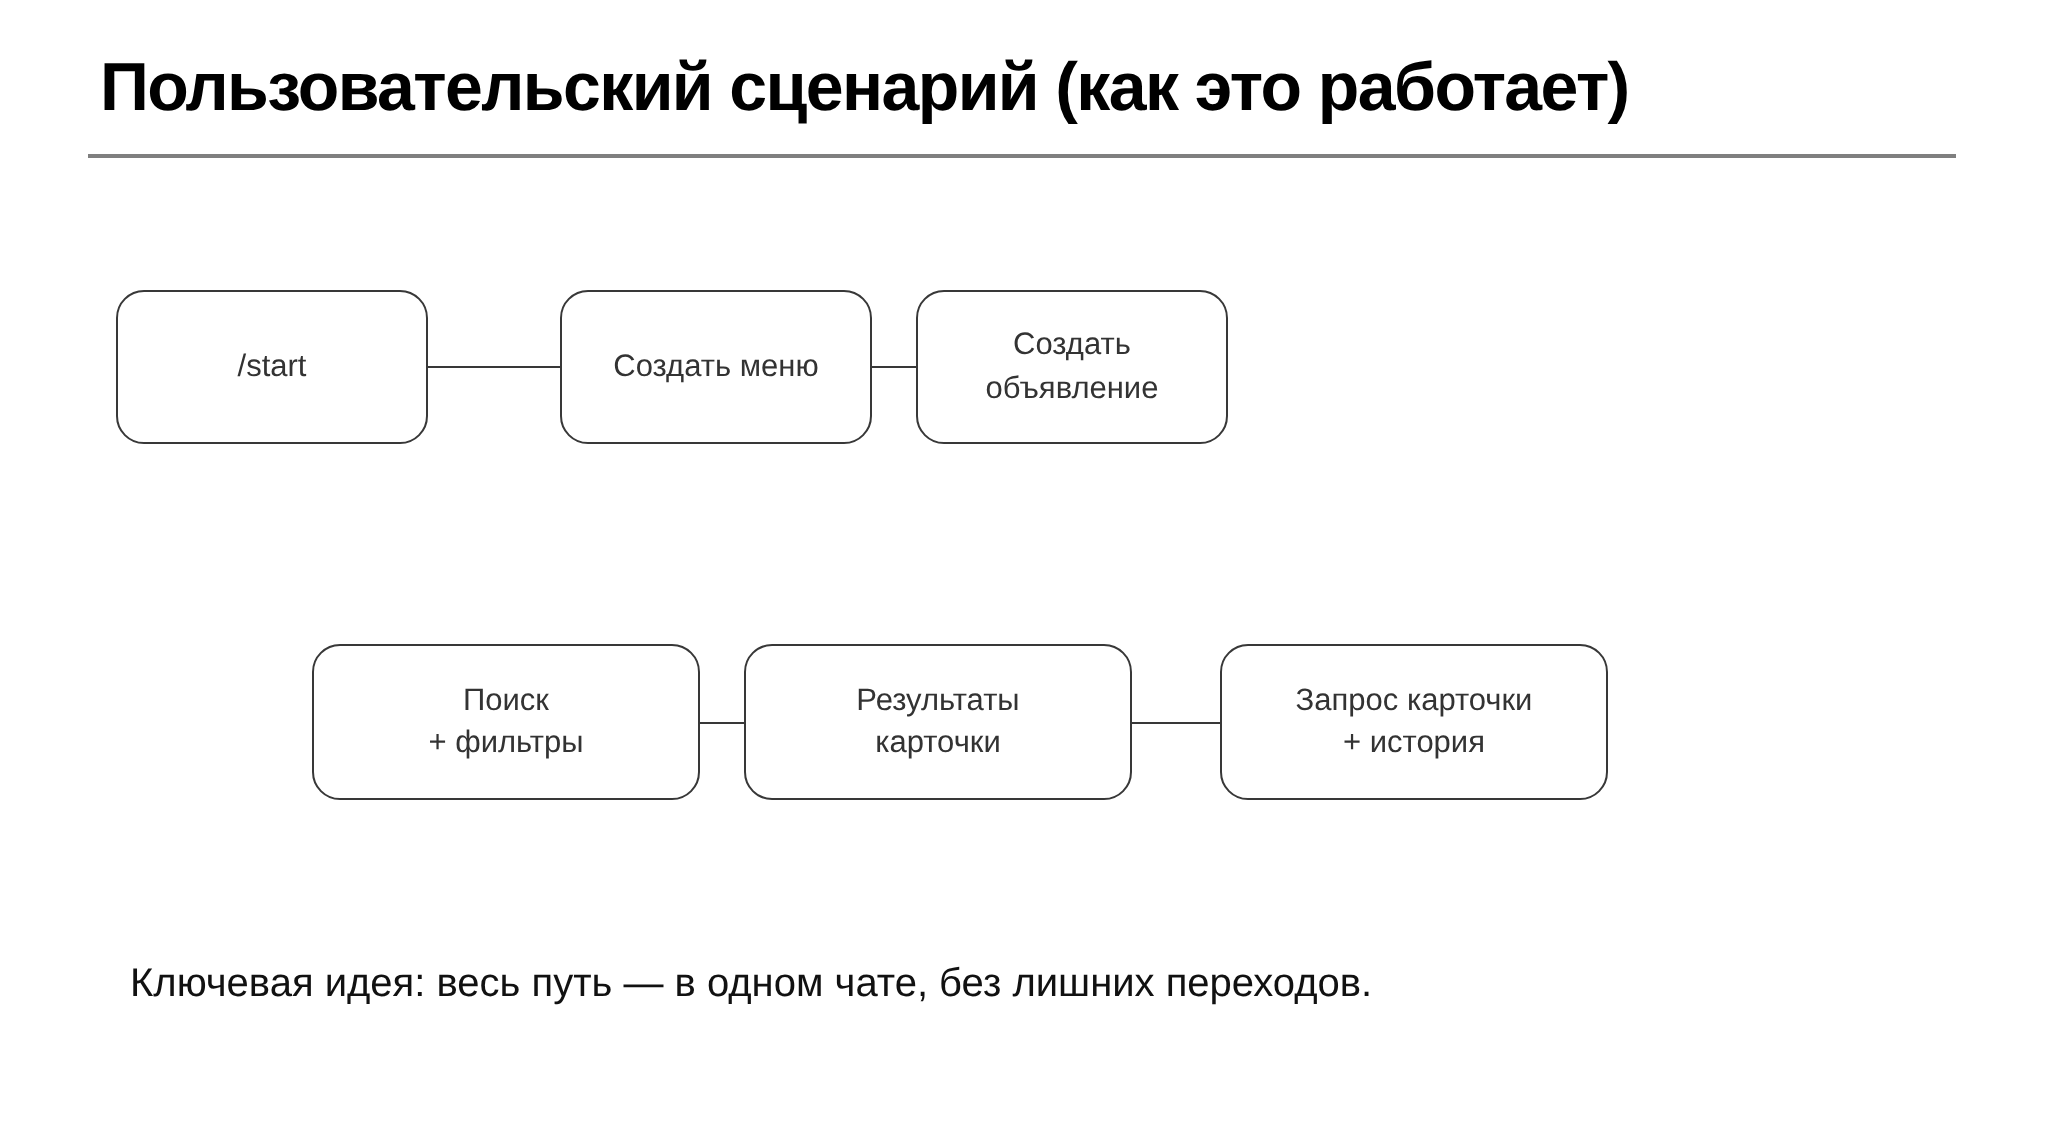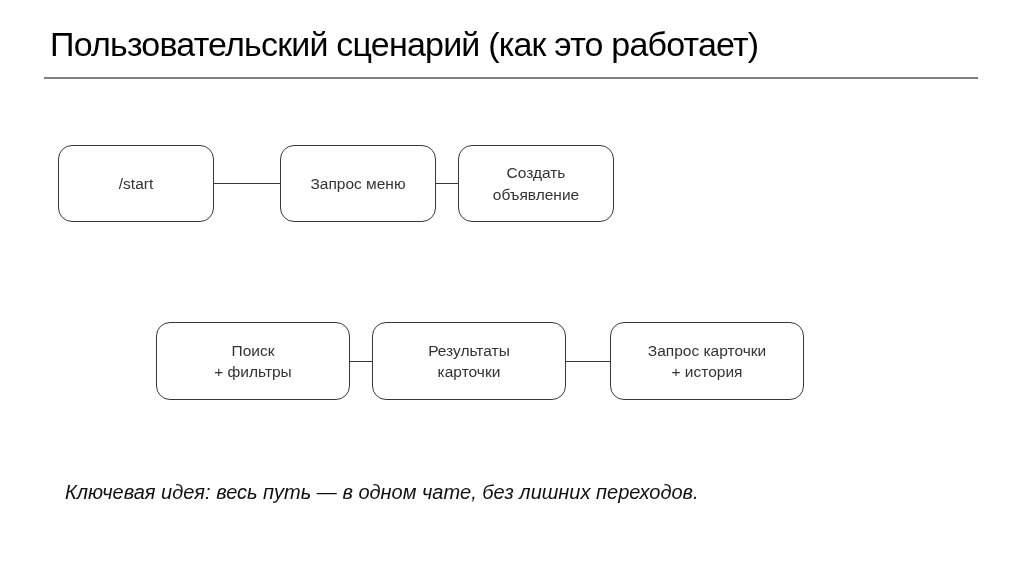--- a/index.html
+++ b/index.html
@@ -12,21 +12,21 @@
     height: 574px;
     background: #ffffff;
     overflow: hidden;
   }
 
   .slide-title {
     position: absolute;
     left: 50px;
     top: 26px;
     font-size: 34px;
-    font-weight: normal;
+    font-weight: bold;
     letter-spacing: -0.8px;
     color: #000000;
     white-space: nowrap;
     line-height: 1.1;
   }
 
   .title-divider {
     position: absolute;
     left: 44px;
     top: 77px;
@@ -70,21 +70,20 @@
     height: 0;
     border-top: 1.7px solid #383838;
     flex: 0 0 auto;
   }
 
   .footer-note {
     position: absolute;
     left: 65px;
     top: 481px;
     font-size: 20px;
-    font-style: italic;
     color: #111111;
     white-space: nowrap;
   }
 </style>
 </head>
 <body>
 
 <div class="slide">
 
   <div class="slide-title">Пользовательский сценарий (как это работает)</div>
@@ -92,21 +91,21 @@
   <div class="title-divider"></div>
 
   <div class="flow-row flow-row-1">
     <div class="flow-node">
       <span class="node-label">/start</span>
     </div>
     <div class="connector"></div>
     <div class="connector"></div>
     <div class="connector"></div>
     <div class="flow-node">
-      <span class="node-label">Запрос меню</span>
+      <span class="node-label">Создать меню</span>
     </div>
     <div class="connector"></div>
     <div class="flow-node">
       <span class="node-label">Создать
 объявление</span>
     </div>
   </div>
 
   <div class="flow-row flow-row-2">
     <div class="flow-node">

